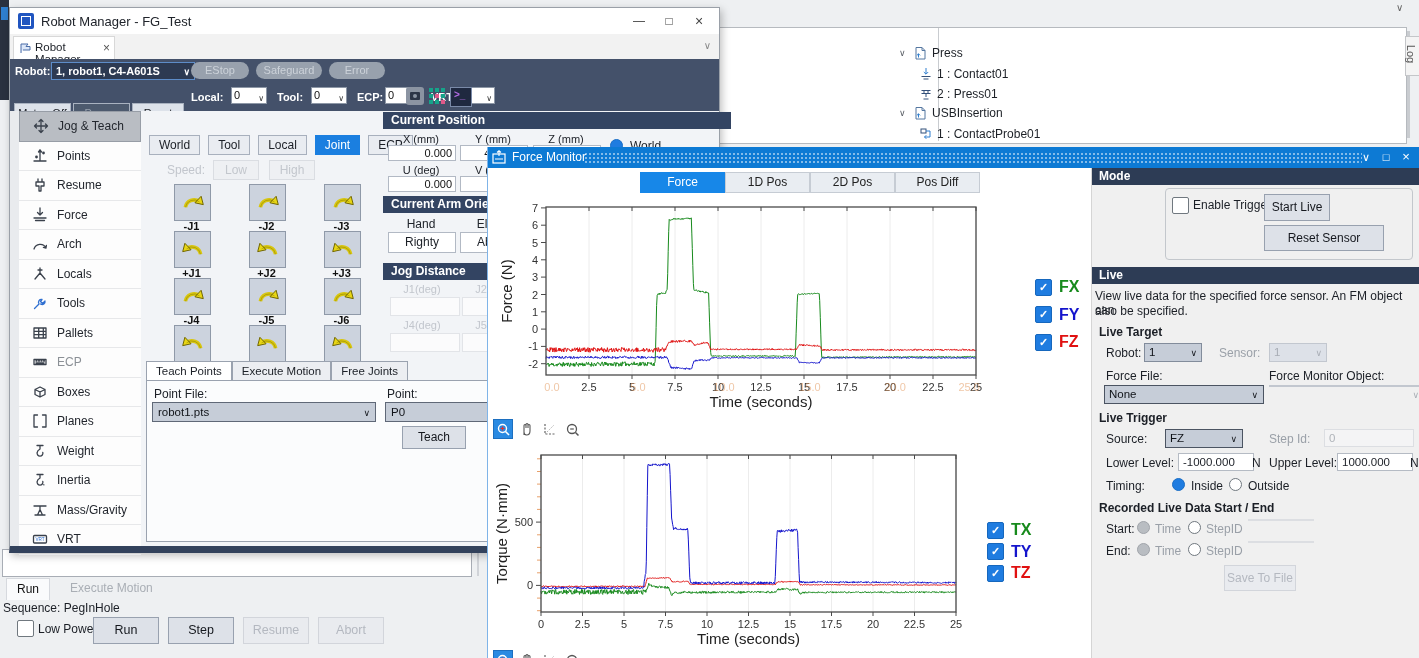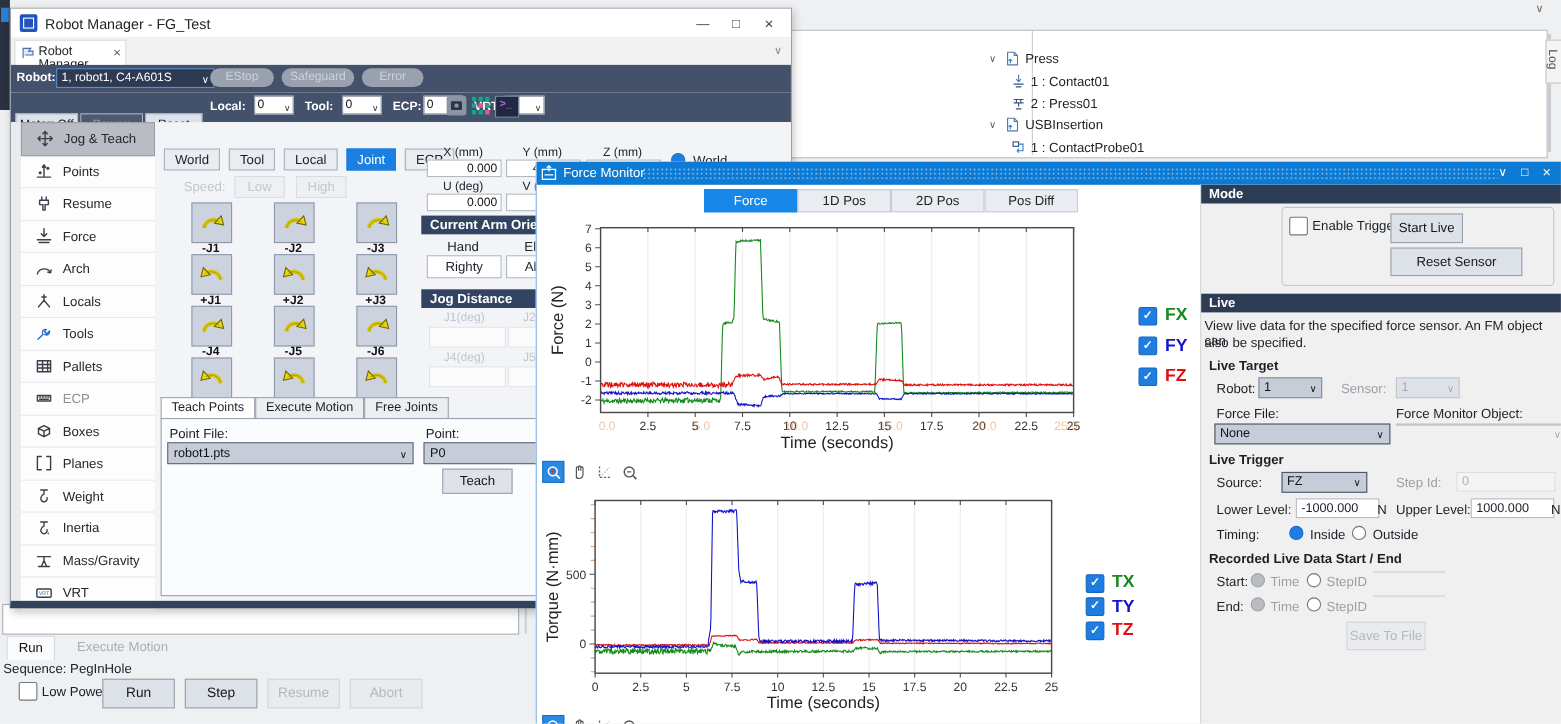--- a/index.html
+++ b/index.html
@@ -10,21 +10,21 @@
   .rm-win{left:9px;top:7px;width:709px;height:538px;background:#fff;border:1px solid #9aa0a8;
           border-bottom:7px solid #33425c;box-shadow:2px 3px 8px rgba(0,0,0,.25);z-index:10;}
   .rm-title{left:0;top:0;right:0;height:26px;background:#fff;border-bottom:1px solid #e4e4e4;}
   .rm-title-text{left:31px;top:6px;font-size:13px;color:#20242b;}
   .winbtn{top:4px;width:20px;height:18px;text-align:center;line-height:18px;color:#444;font-size:12px;}
   .rm-tabbar{left:0;top:26px;right:0;height:25px;background:#f2f2f2;border-bottom:1px solid #e0e0e0;}
   .rm-tab{left:3px;top:2px;width:100px;height:23px;background:#fff;border:1px solid #d8d8d8;border-bottom:none;}
   .rm-toolbar1{left:0;top:51px;right:0;height:25px;background:#44516a;}
   .rm-toolbar2{left:0;top:76px;right:0;height:27px;background:#44516a;}
   .tb-label{color:#fff;font-size:11px;font-weight:bold;}
-  .tb-combo-dark{background:#2d3a52;border:1px solid #5d8cc8;color:#fff;font-size:11px;line-height:16px;padding:0 4px;}
+  .tb-combo-dark{background:#2d3a52;border:1px solid #5d8cc8;color:#fff;font-size:11px;line-height:16px;padding:0 4px;font-weight:bold;}
   .pill{border-radius:9px;background:#98a1ad;color:#ccd2d9;font-size:11px;text-align:center;line-height:17px;}
   .tb-btn{background:#dde2ea;border:1px solid #a9b2c0;color:#16191f;font-size:11px;text-align:center;line-height:19px;margin-top:16px;}
   .tb-btn.dim{background:#4d5a6e;border-color:#5d6activity878;color:#98a1ae;}
   .mini-combo{background:#fff;border:1px solid #8d97a6;font-size:11px;line-height:15px;padding:0 2px;color:#111;}
   .chev{color:#333;font-size:8px;}
   
   .rm-side{left:9px;top:103px;width:122px;bottom:0;background:#fdfdfd;border-right:1px solid #d8dadd;}
   .side-item{position:relative;height:28.5px;border-bottom:1px solid #e7e8ea;display:flex;align-items:center;cursor:pointer;}
   .side-item .ic{width:16px;height:16px;margin-left:13px;color:#3a414c;}
   .side-item .lb{margin-left:9px;font-size:12px;color:#23272e;}
@@ -488,20 +488,21 @@
               <g transform="translate(24 0) scale(-1 1)">
 <path d="M5 16a8 8 0 0 1 13-5" fill="none" stroke="#d8c60f" stroke-width="3.4"></path>
 <polygon points="21.5,13.5 13.8,11.8 19.5,5.8" fill="#e8d614" stroke="#6e6400" stroke-width="0.9"></polygon>
 <path d="M5 16a8 8 0 0 1 13-5" fill="none" stroke="#6e6400" stroke-width="0.7" opacity="0.5"></path>
               </g>
             </svg>
           </div>
           <div class="abs joglab" style="left: 183px; top: 250px;">+J6</div>
         </div>
 
+      <div class="abs ghead" style="left:242px;top:1px;width:340px;">Current Position</div>
       <div class="abs smalllab" style="left:247px;top:22px;width:66px;">X (mm)</div>
       <div class="abs smalllab" style="left:319px;top:22px;width:66px;">Y (mm)</div>
       <div class="abs smalllab" style="left:392px;top:22px;width:66px;">Z (mm)</div>
       <div class="abs fld" style="left:247px;top:34px;width:60px;">0.000</div>
       <div class="abs fld" style="left:319px;top:34px;width:60px;">415.000</div>
       <div class="abs fld" style="left:392px;top:34px;width:60px;">570.000</div>
       <div class="abs radio sel" style="left:469px;top:28px;"></div>
       <span class="abs" style="left:489px;top:28px;font-size:12px;">World</span>
       <div class="abs smalllab" style="left:247px;top:53px;width:66px;">U (deg)</div>
       <div class="abs smalllab" style="left:319px;top:53px;width:66px;">V (deg)</div>

